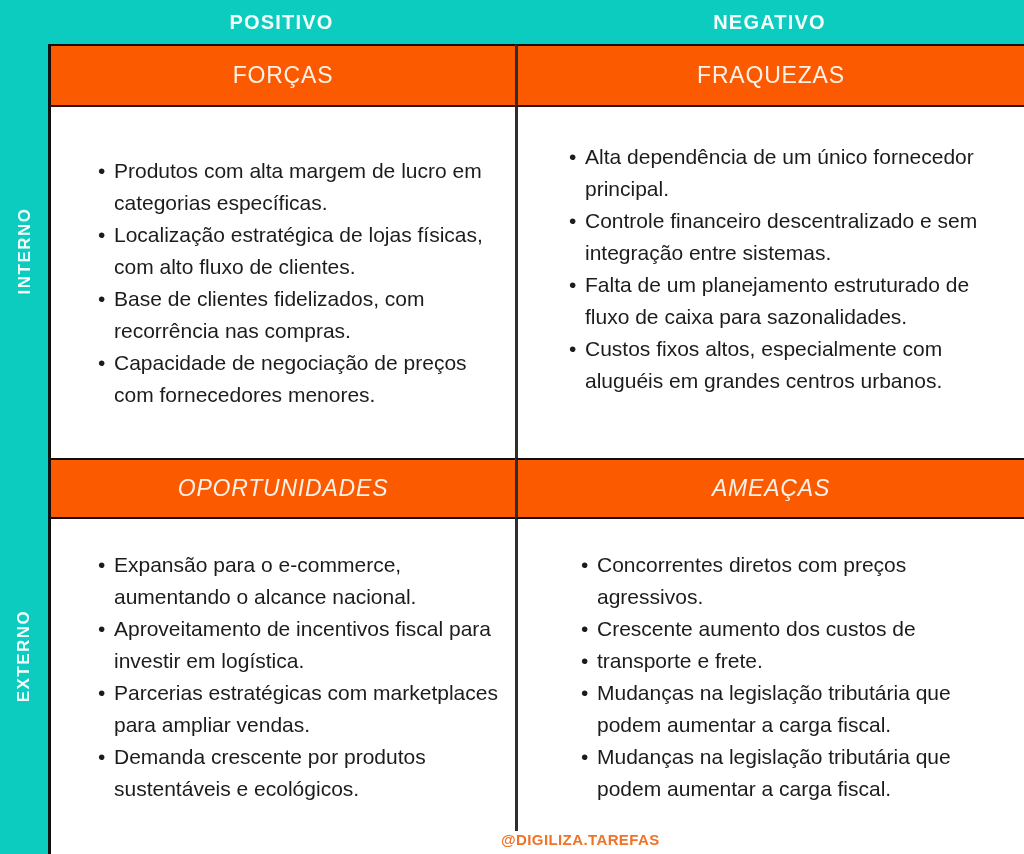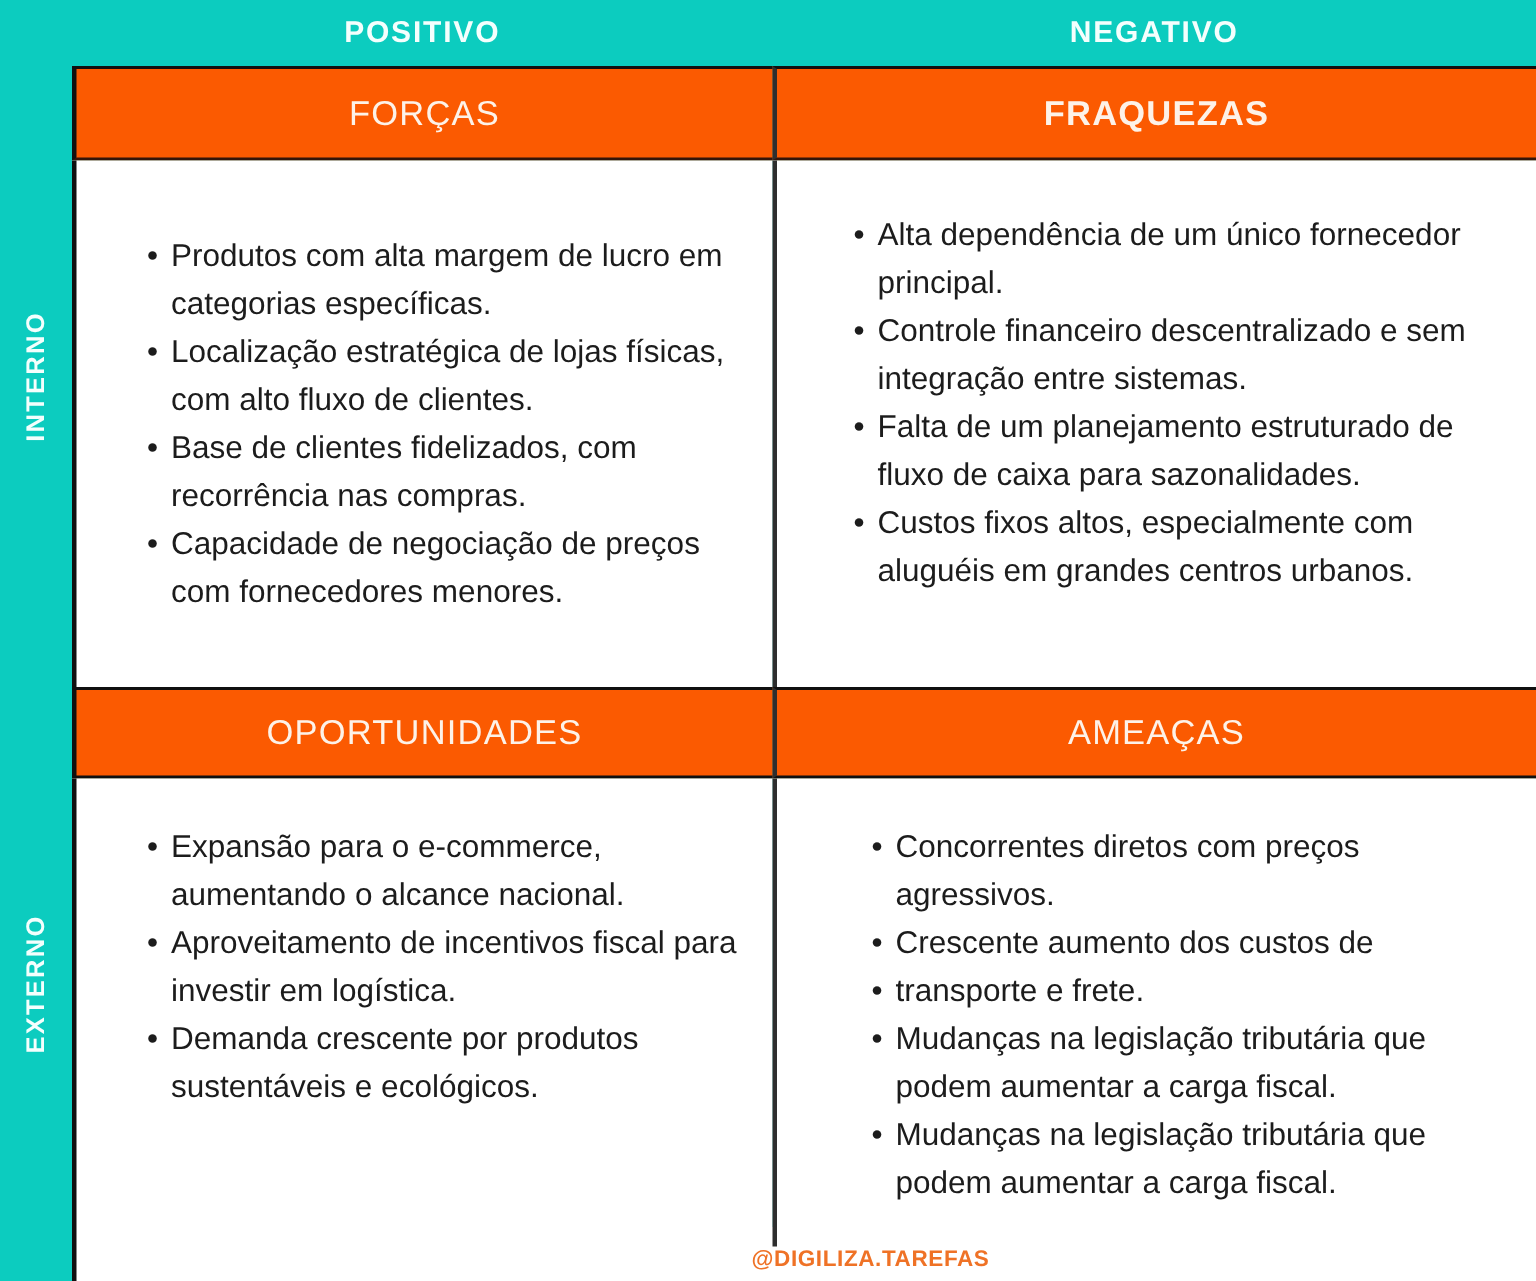--- a/index.html
+++ b/index.html
@@ -50,21 +50,21 @@
   .side-external { grid-column: 1; grid-row: 4 / span 3; }
   
   .qhead {
     background: var(--orange);
     display: flex; align-items: center; justify-content: center;
     color: var(--header_text);
     font-size: 23px; font-weight: 400; letter-spacing: 0.8px;
     border-top: 2px solid var(--border_dark);
   }
   .qhead.row1 { border-bottom: 2px solid var(--orange_bar_bottom); }
-  .qhead.row2 { border-bottom: 2px solid var(--border_dark); }
+  .qhead.row2 { border-bottom: 2px solid var(--border_dark); font-style: italic; }
   .col-left  { border-left: 3px solid var(--border_dark); }
   .col-right { border-left: 3px solid var(--divider); }
   
   .qbody {
     background: var(--white);
     color: var(--body_text);
     overflow: hidden;
   }
   .qbody ul {
     list-style: none;
@@ -118,21 +118,21 @@
   <div class="axis-side side-internal">
     <span class="rot">INTERNO</span>
   </div>
   <div class="axis-side side-external">
     <span class="rot">EXTERNO</span>
   </div>
 
   <div class="qhead row1 col-left" style="grid-column:2;grid-row:2;">
     <span>FORÇAS</span>
   </div>
-  <div class="qhead row1 col-right" style="grid-column:3;grid-row:2;font-weight:bold;">
+  <div class="qhead row1 col-right" style="grid-column:3;grid-row:2;">
     <span>FRAQUEZAS</span>
   </div>
 
   <div class="qbody col-left" style="grid-column:2;grid-row:3;">
     <ul class="list-forcas">
         <li>Produtos com alta margem de lucro em categorias específicas.</li>
         <li>Localização estratégica de lojas físicas, com alto fluxo de clientes.</li>
         <li>Base de clientes fidelizados, com recorrência nas compras.</li>
         <li>Capacidade de negociação de preços com fornecedores menores.</li>
       </ul>
@@ -150,20 +150,21 @@
     <span>OPORTUNIDADES</span>
   </div>
   <div class="qhead row2 col-right" style="grid-column:3;grid-row:4;">
     <span>AMEAÇAS</span>
   </div>
 
   <div class="qbody col-left" style="grid-column:2;grid-row:5;">
     <ul class="list-oportunidades">
         <li>Expansão para o e-commerce, aumentando o alcance nacional.</li>
         <li>Aproveitamento de incentivos fiscal para investir em logística.</li>
+        <li>Parcerias estratégicas com marketplaces para ampliar vendas.</li>
         <li>Demanda crescente por produtos sustentáveis e ecológicos.</li>
       </ul>
   </div>
   <div class="qbody col-right" style="grid-column:3;grid-row:5;">
     <ul class="list-ameacas">
         <li>Concorrentes diretos com preços agressivos.</li>
         <li>Crescente aumento dos custos de</li>
         <li>transporte e frete.</li>
         <li>Mudanças na legislação tributária que podem aumentar a carga fiscal.</li>
         <li>Mudanças na legislação tributária que podem aumentar a carga fiscal.</li>

